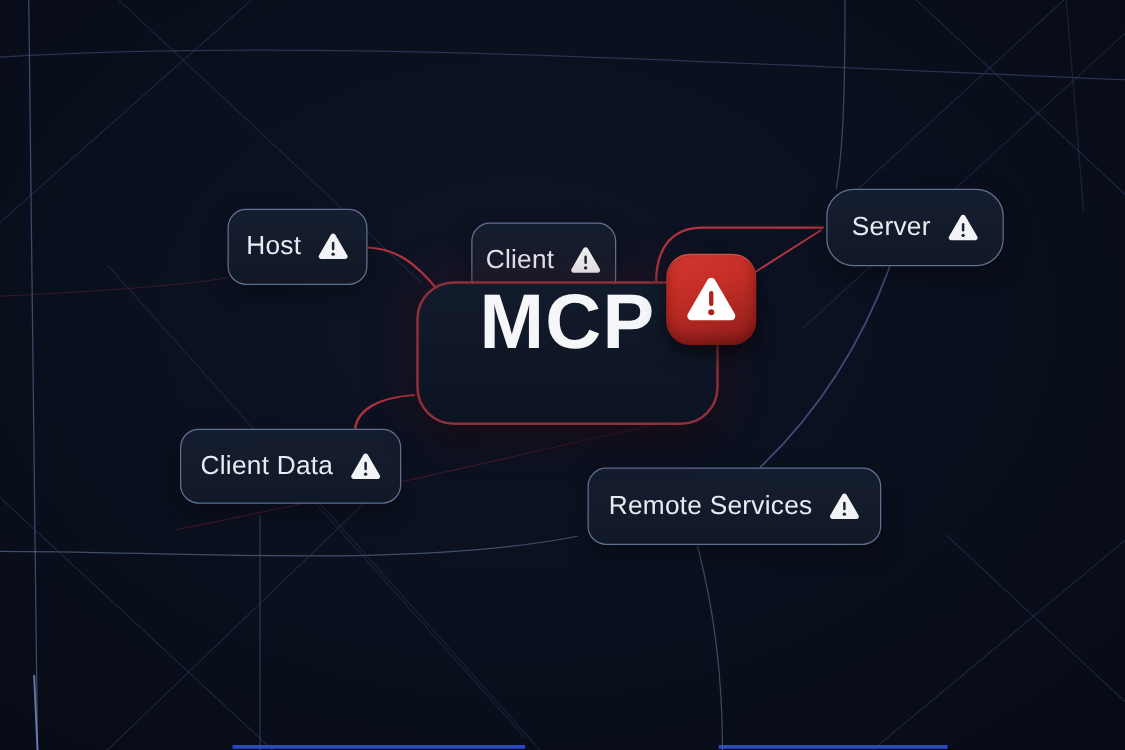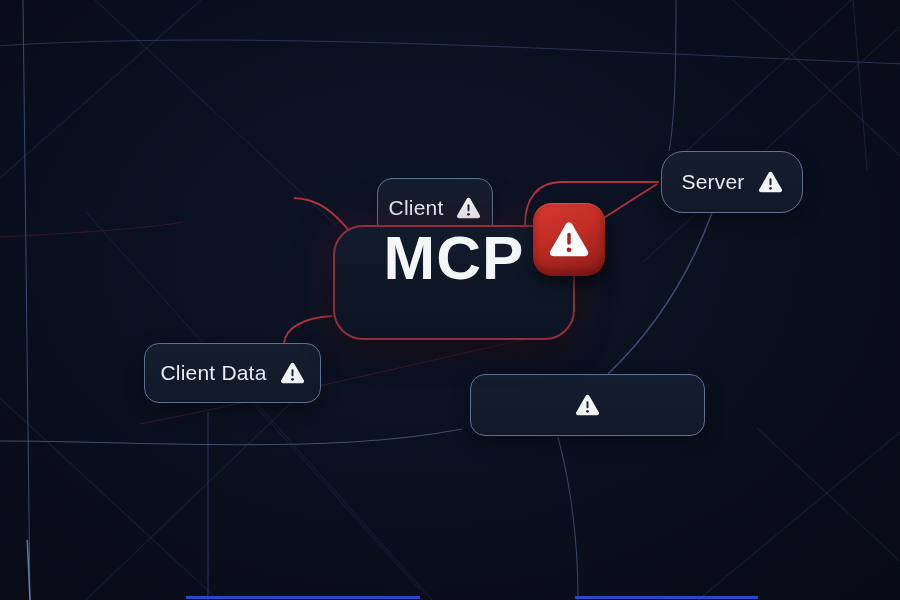--- a/index.html
+++ b/index.html
@@ -95,20 +95,30 @@
       <path d="M294,198 C318,199 333,211 351,233" stroke="#b13440" stroke-width="1.8"></path>
       <path d="M525,225 C525,199 537,182 562,182 L659,182" stroke="#b13440" stroke-width="1.8"></path>
       <path d="M602,219 L657,184" stroke="#b13440" stroke-width="1.6"></path>
       <path d="M332,316 C302,318 286,328 284,343" stroke="#b13440" stroke-width="1.8"></path>
       <line x1="436.5" y1="191" x2="436.5" y2="226" stroke="url(#gc)" stroke-width="2"></line>
       <line x1="540" y1="341" x2="540" y2="374" stroke="url(#gr)" stroke-width="2"></line>
       <path d="M712,213 C688,278 652,332 608,374" stroke="#3c4c78" stroke-width="1.5"></path>
     </g>
   </svg>
 
+  <div class="node" id="node-host">
+    <span class="label">Host</span>
+    <span class="warn">
+      <svg viewBox="0 0 24 22" width="25" height="23">
+          <path d="M10.3 1.6 L1.2 17.4 a2 2 0 0 0 1.73 3 h18.2 a2 2 0 0 0 1.73 -3 L13.7 1.6 a2 2 0 0 0 -3.4 0 Z" fill="#f2f3f5"></path>
+          <rect x="11.05" y="7" width="1.9" height="6.6" rx=".95" fill="#1a2435"></rect>
+          <circle cx="12" cy="16.6" r="1.3" fill="#1a2435"></circle>
+        </svg>
+    </span>
+  </div>
 
   <div class="node" id="node-client">
     <span class="label">Client</span>
     <span class="warn">
       <svg viewBox="0 0 24 22" width="25" height="23">
           <path d="M10.3 1.6 L1.2 17.4 a2 2 0 0 0 1.73 3 h18.2 a2 2 0 0 0 1.73 -3 L13.7 1.6 a2 2 0 0 0 -3.4 0 Z" fill="#f2f3f5"></path>
           <rect x="11.05" y="7" width="1.9" height="6.6" rx=".95" fill="#1a2435"></rect>
           <circle cx="12" cy="16.6" r="1.3" fill="#1a2435"></circle>
         </svg>
     </span>
@@ -130,20 +140,21 @@
     <span class="warn">
       <svg viewBox="0 0 24 22" width="25" height="23">
           <path d="M10.3 1.6 L1.2 17.4 a2 2 0 0 0 1.73 3 h18.2 a2 2 0 0 0 1.73 -3 L13.7 1.6 a2 2 0 0 0 -3.4 0 Z" fill="#f2f3f5"></path>
           <rect x="11.05" y="7" width="1.9" height="6.6" rx=".95" fill="#1a2435"></rect>
           <circle cx="12" cy="16.6" r="1.3" fill="#1a2435"></circle>
         </svg>
     </span>
   </div>
 
   <div class="node" id="node-remote">
+    <span class="label">Remote Services</span>
     <span class="warn">
       <svg viewBox="0 0 24 22" width="25" height="23">
           <path d="M10.3 1.6 L1.2 17.4 a2 2 0 0 0 1.73 3 h18.2 a2 2 0 0 0 1.73 -3 L13.7 1.6 a2 2 0 0 0 -3.4 0 Z" fill="#f2f3f5"></path>
           <rect x="11.05" y="7" width="1.9" height="6.6" rx=".95" fill="#1a2435"></rect>
           <circle cx="12" cy="16.6" r="1.3" fill="#1a2435"></circle>
         </svg>
     </span>
   </div>
 
   <div id="node-mcp">

